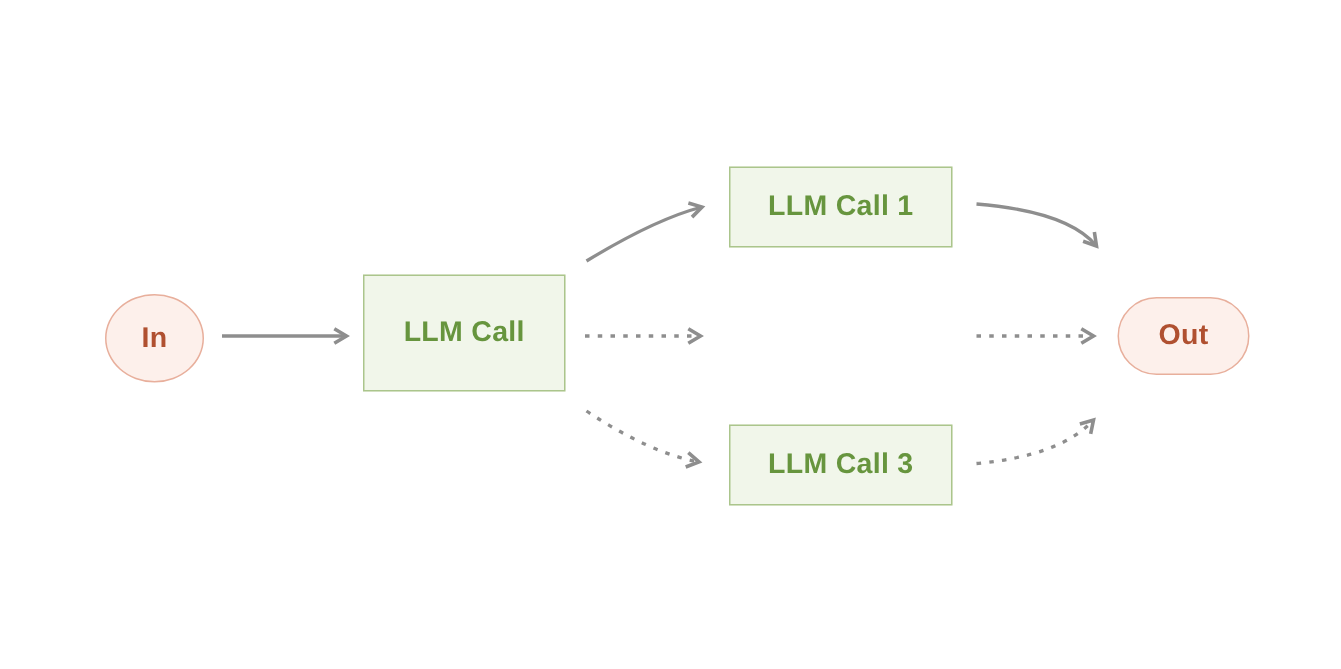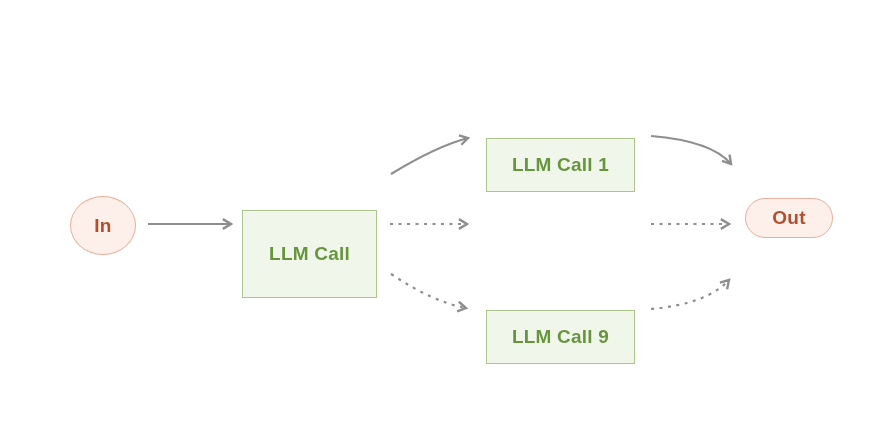--- a/index.html
+++ b/index.html
@@ -46,43 +46,42 @@
     justify-content: center;
     text-align: center;
     font-weight: 700;
     font-size: 19px;
     letter-spacing: 0.2px;
   }
   .node-green {
     background: var(--green-fill);
     border: 1px solid var(--green-border);
     color: var(--green-text);
-    margin-top: 27px;
   }
   .node-pink {
     background: var(--pink-fill);
     border: 1px solid var(--pink-border);
     color: var(--pink-text);
   }
 
   .node-in {
     left: 70px; top: 196px; width: 66px; height: 59px;
     border-radius: 50%;
   }
   .node-router {
-    left: 242px; top: 183px; width: 135px; height: 88px;
+    left: 242px; top: 183px; width: 135px; height: 78px;
     flex-direction: column;
     line-height: 26px;
   }
   .node-call { left: 486px; width: 149px; height: 54px; }
   .node-call1 { top: 111px; }
   .node-call2 { top: 197px; }
   .node-call3 { top: 283px; }
   .node-out {
-    left: 745px; top: 198px; width: 88px; height: 40px;
+    left: 745px; top: 198px; width: 88px; height: 52px;
     border-radius: 27px;
   }
 </style>
 </head>
 <body>
 
 <div class="canvas">
 
   <svg class="edges" viewBox="0 0 894 446" xmlns="http://www.w3.org/2000/svg" aria-hidden="true">
     <defs>
@@ -106,20 +105,20 @@
   <div class="node node-green node-router">
     <span>LLM Call</span>
   </div>
 
   <div class="node node-green node-call node-call1">
     <span>LLM Call 1</span>
   </div>
 
 
   <div class="node node-green node-call node-call3">
-    <span>LLM Call 9</span>
+    <span>LLM Call 3</span>
   </div>
 
   <div class="node node-pink node-out">
     <span>Out</span>
   </div>
 
 </div>
 
 </body></html>

